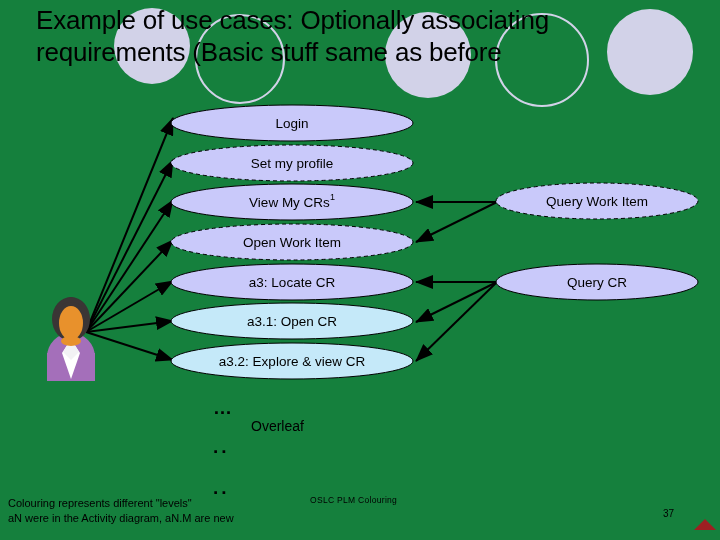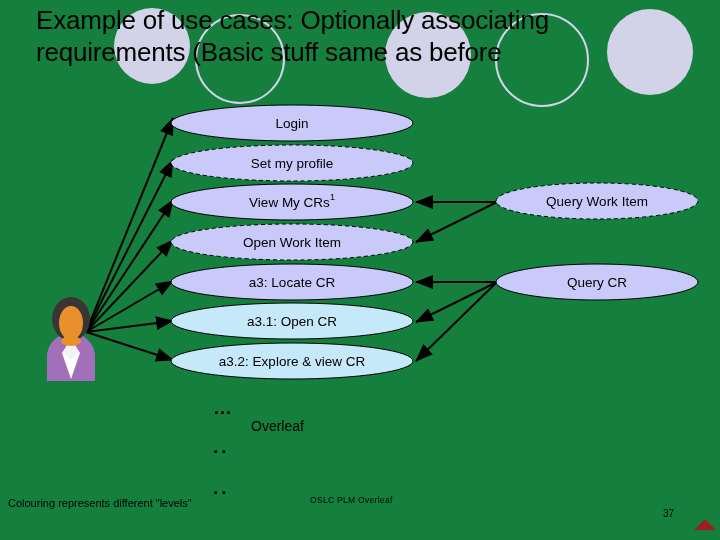--- a/index.html
+++ b/index.html
@@ -221,18 +221,19 @@
   </svg>
 
   <div class="dots" style="left:213px; top:398px;">…</div>
   <div class="dots" style="left:213px; top:437px;">..</div>
   <div class="dots" style="left:213px; top:478px;">..</div>
 
   <div id="overleaf">Overleaf</div>
 
   <div id="footnote">
     <div>Colouring represents different "levels"</div>
+    <div>aN were in the Activity diagram, aN.M are new</div>
   </div>
-  <div id="workgroup">OSLC PLM Overleaf</div>
+  <div id="workgroup">OSLC PLM Colouring</div>
   <div id="pagenum">37</div>
   <div id="corner-triangle"></div>
 
 </div>
 
 </body></html>

